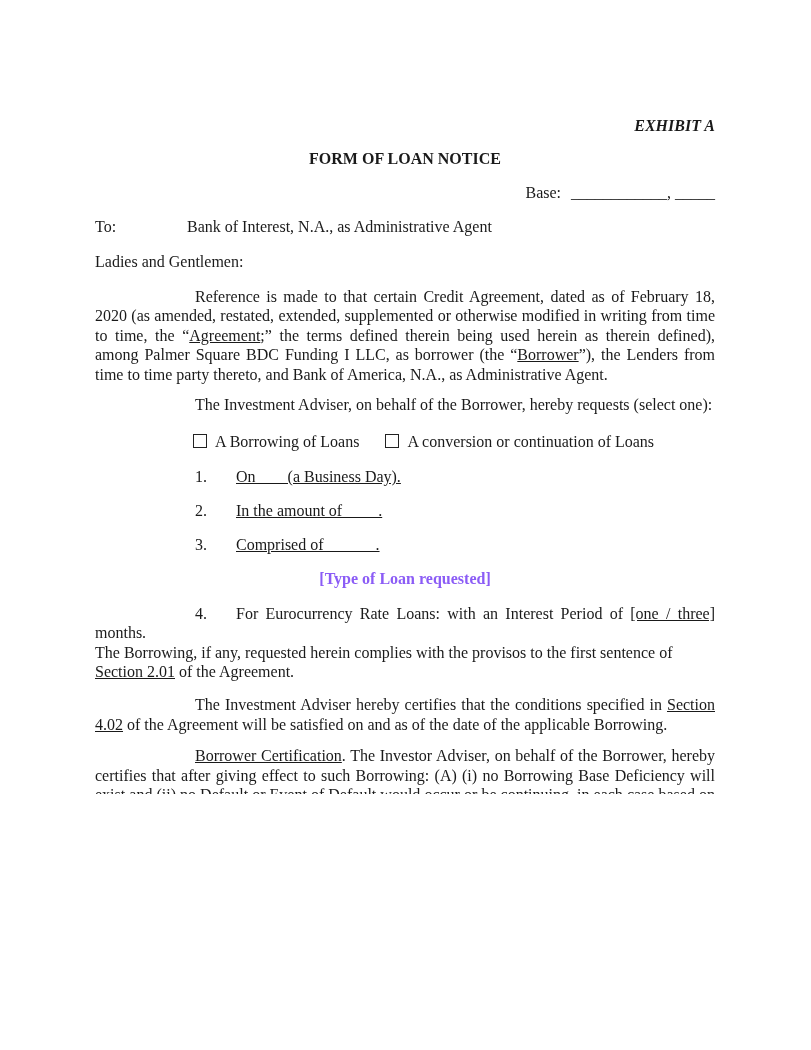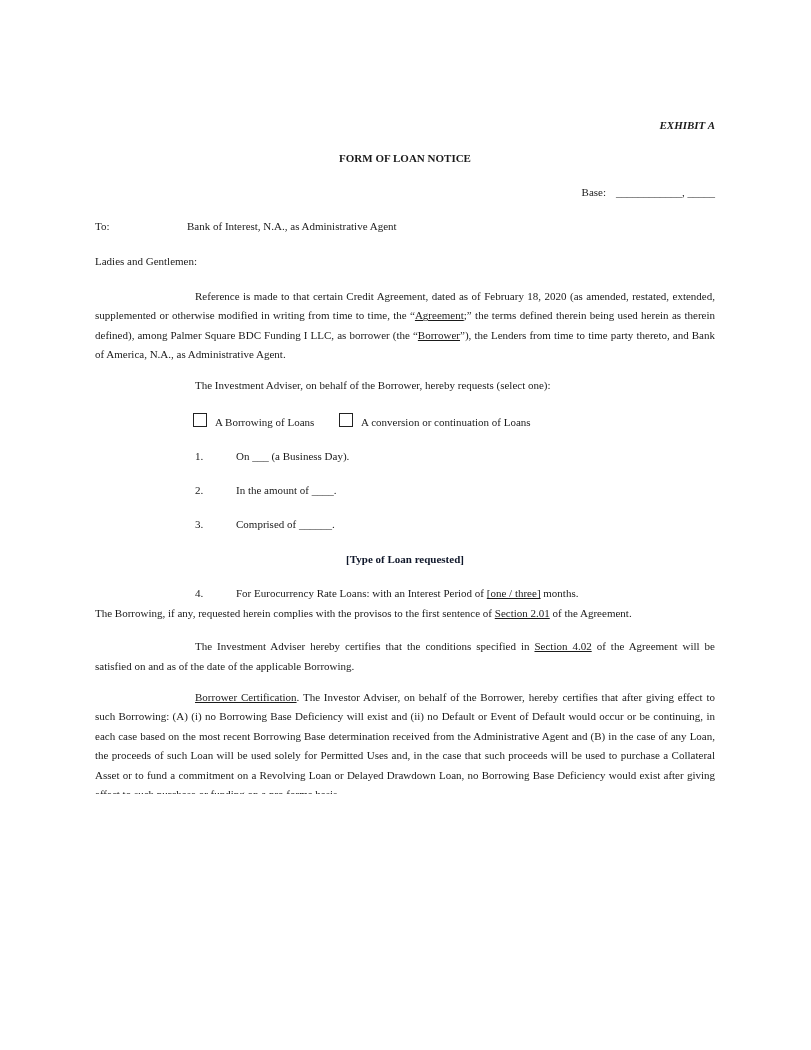--- a/index.html
+++ b/index.html
@@ -2,21 +2,21 @@
 <html><head>
 <meta charset="utf-8">
 <style>
   html, body { margin: 0; padding: 0; background: #ffffff; }
   .page {
     position: relative;
     width: 811px;
     height: 794px;
     background: #ffffff;
     font-family: "Liberation Serif", serif;
-    font-size: 11px;
+    font-size: 16px;
     line-height: 19.4px;
     color: #1a1a1a;
     overflow: hidden;
   }
   .content { padding: 116px 96px 0 95px; }
   p { margin: 0; }
   .right  { text-align: right; }
   .center { text-align: center; }
   .justify { text-align: justify; }
   .bold { font-weight: bold; }
@@ -45,25 +45,25 @@
   .cb-option + .cb-option { margin-left: 22px; }
   .cb-box {
     display: inline-block;
     width: 12px; height: 12px;
     border: 1.5px solid #222222;
     vertical-align: -1px;
     margin-right: 8px;
     background: #ffffff;
   }
 
-  .list-item { padding-left: 100px; }
+  .list-item { padding-left: 100px; text-decoration: underline; }
   .num { display: inline-block; width: 41px; }
   .num4 { display: inline-block; width: 41px; text-indent: 0; }
 
-  .red-heading { color: #0f172a; font-weight: bold; }
+  .red-heading { color: #8b5cf6; font-weight: bold; }
 
   
   .change-bar {
     position: absolute;
     left: 52px; top: 961px;
     width: 2px; height: 47px;
     background: #111111;
   }
   .strike-row {
     position: absolute;

